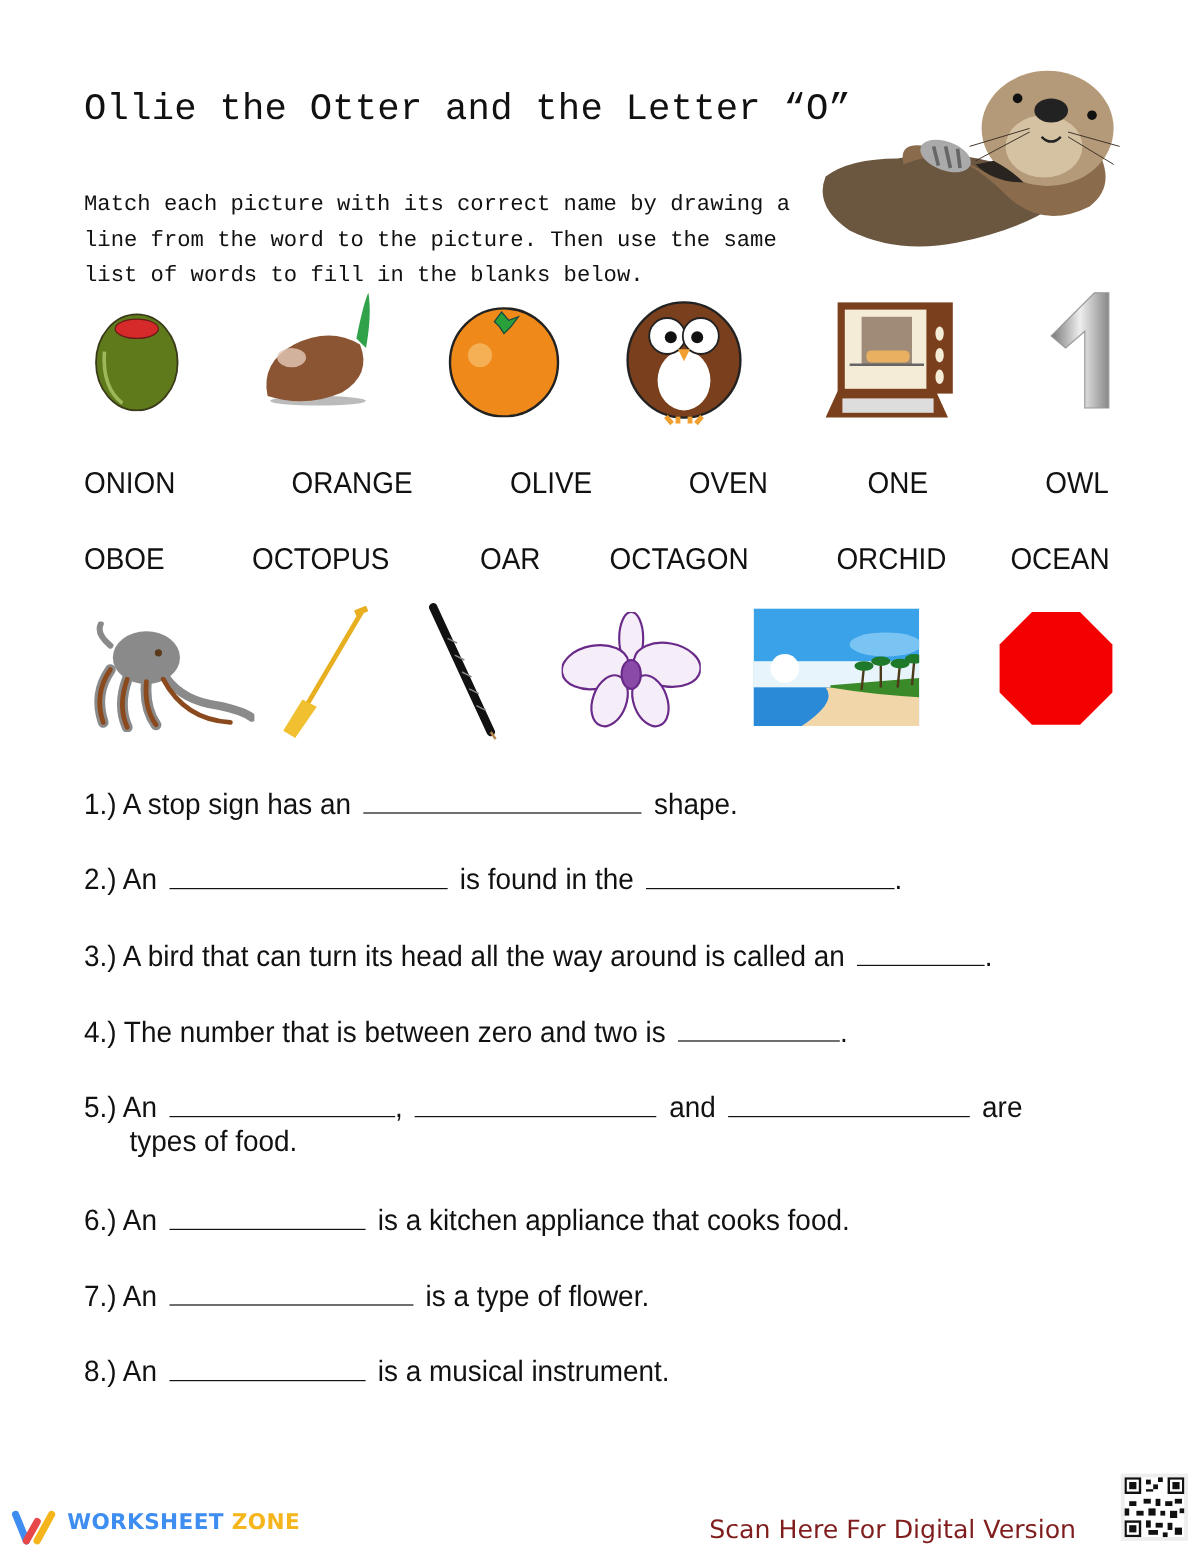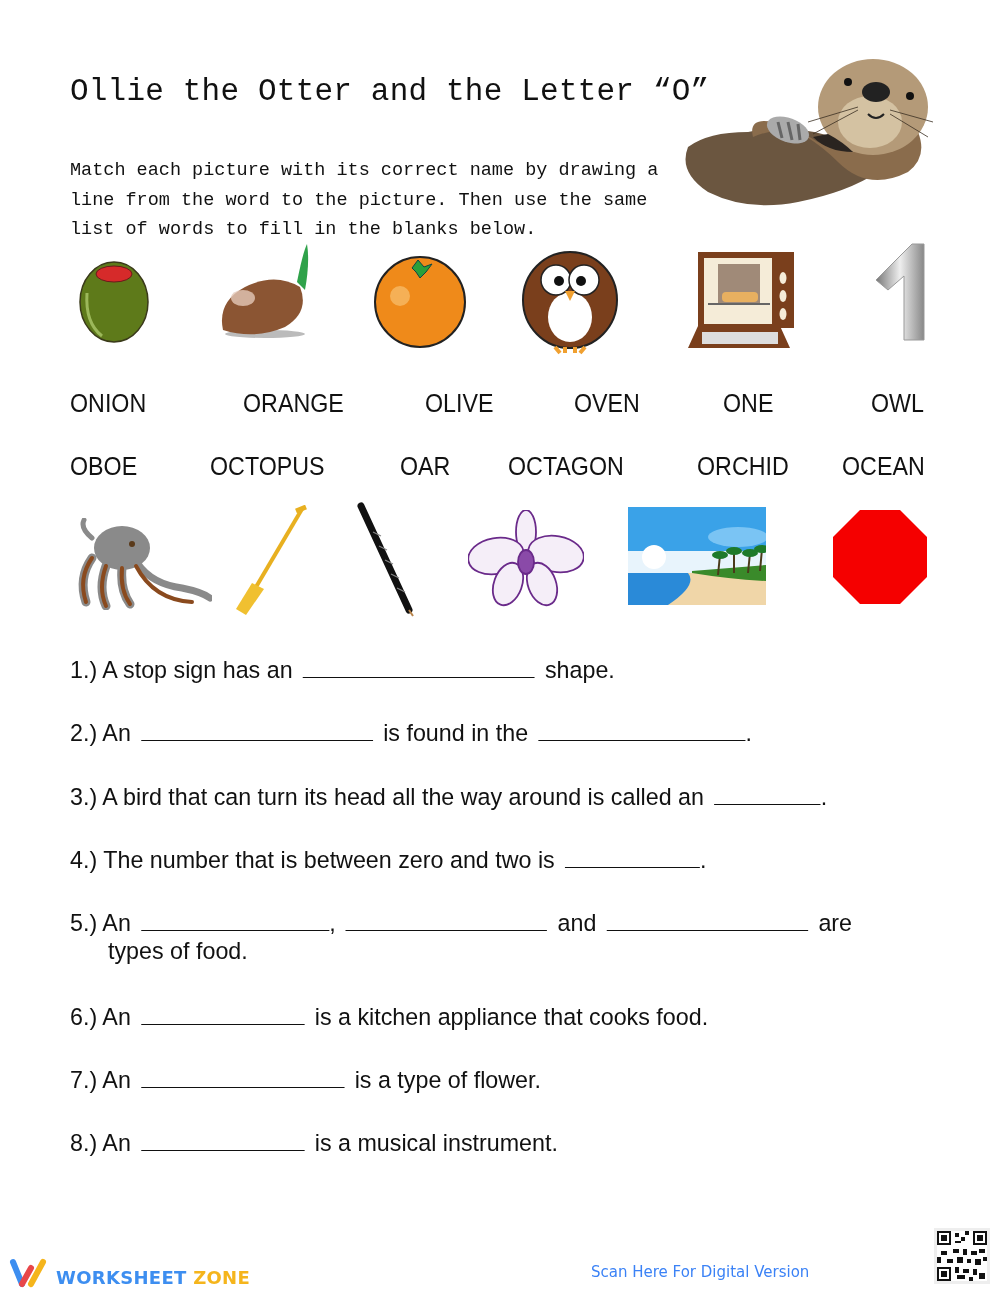--- a/index.html
+++ b/index.html
@@ -22,25 +22,25 @@
     transform: scaleX(0.93); transform-origin: left top;
   }
 
   .q {
     position: absolute; left: 70px; font-family: "Liberation Sans", sans-serif; font-size: 24.5px;
     white-space: nowrap; transform: scaleX(0.95); transform-origin: left top;
   }
   .q .blank { display: inline-block; border-bottom: 1.6px solid #111; height: 22px; vertical-align: baseline; margin: 0 4px; }
   .q .cont { display: block; padding-left: 40px; }
 
-  .footer-logo { position: absolute; left: 8px; top: 1258px; display: flex; align-items: flex-end; gap: 8px; }
+  .footer-logo { position: absolute; left: 8px; top: 1258px; display: flex; align-items: flex-start; gap: 8px; }
   .logo-text { font-family: "DejaVu Sans", sans-serif; font-weight: bold; font-size: 18px; letter-spacing: 0.3px; }
   .logo-text .w1 { color: #3d8ef0; }
   .logo-text .w2 { color: #f5b51c; }
-  .scan { position: absolute; left: 591px; top: 1263px; font-family: "DejaVu Sans", sans-serif; font-size: 15px; color: #3b82f6; }
+  .scan { position: absolute; left: 591px; top: 1263px; font-family: "DejaVu Sans", sans-serif; font-size: 21px; color: #7f1d1d; }
   .qr { position: absolute; left: 934px; top: 1228px; width: 56px; height: 56px; background: #eee; padding: 3px; }
 </style>
 </head>
 <body>
 
 <h1 class="title">Ollie the Otter and the Letter “O”</h1>
 <p class="instructions">Match each picture with its correct name by drawing a line from the word to the picture. Then use the same list of words to fill in the blanks below.</p>
 
 <svg class="otter" viewBox="0 0 260 170">
   <path d="M10 95 Q0 120 30 140 Q70 160 120 150 Q170 140 200 120 L170 90 Q120 70 70 80 Q30 80 10 95Z" fill="#6b5640"></path>

